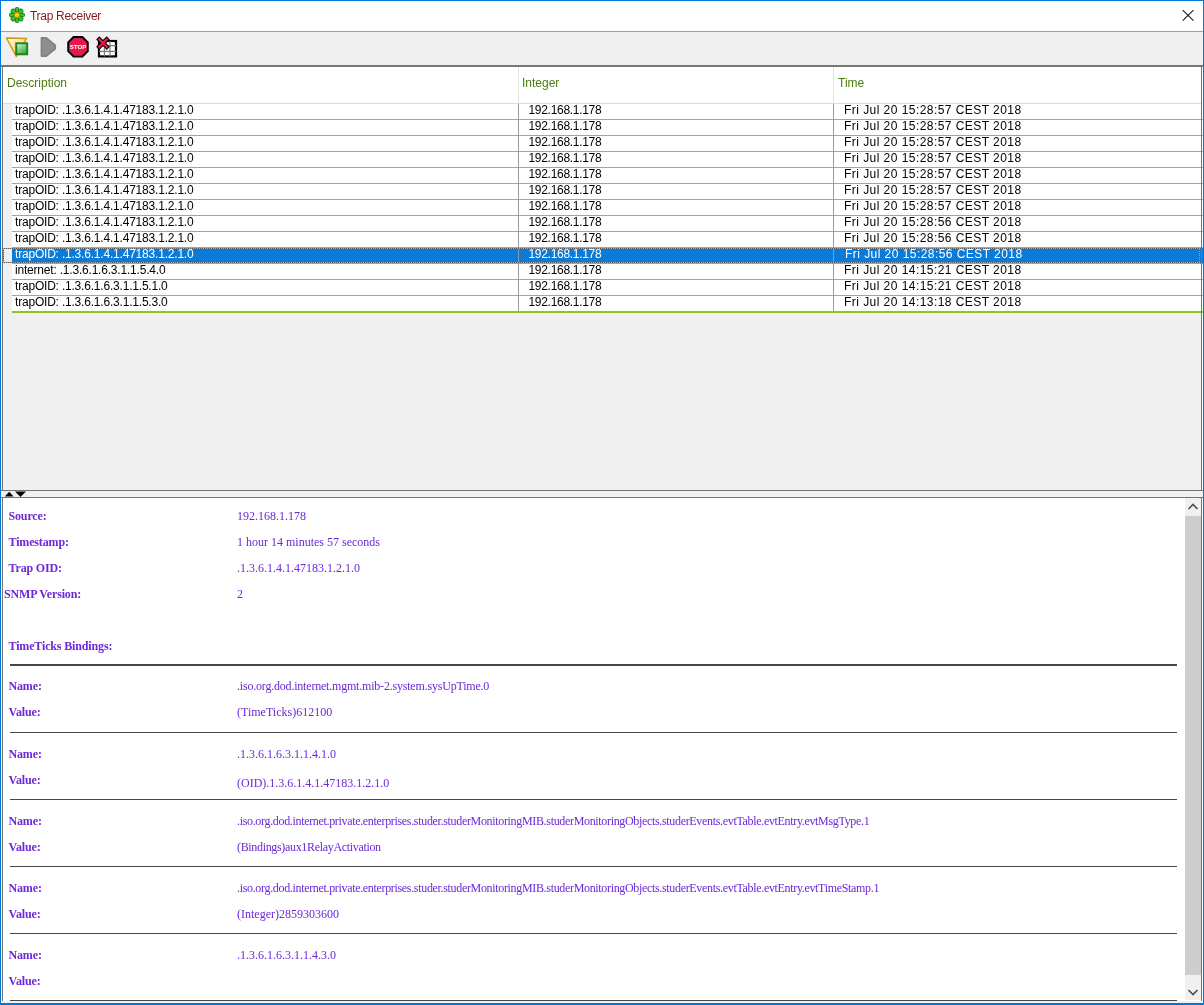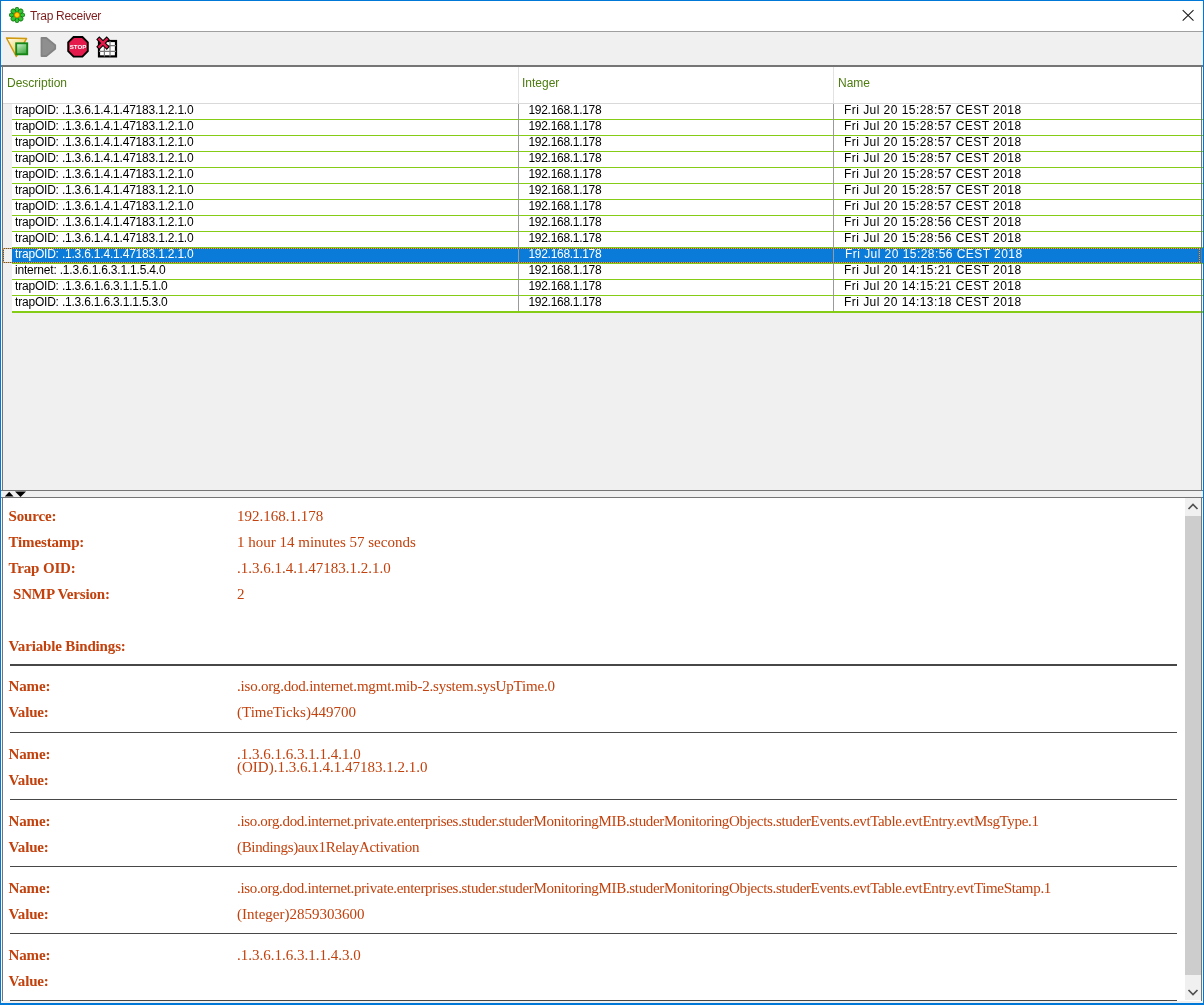--- a/index.html
+++ b/index.html
@@ -32,21 +32,21 @@
 .sel .c1{left:3px}.sel .c2{left:516.5px;letter-spacing:-0.3px}.sel .c3{left:833px}
 .dotH{position:absolute;left:3px;width:1198px;height:1px;
   background:repeating-linear-gradient(90deg,#e0a04a 0 1px,#5a5a5a 1px 2px)}
 .dotV{position:absolute;width:1px;height:13px;
   background:repeating-linear-gradient(180deg,#e0a04a 0 1px,#5a5a5a 1px 2px)}
 #split{left:1px;top:491px;width:1202px;height:6px;background:#f0f0f0}
 #splitbot{left:1px;top:497px;width:1202px;height:1px;background:#757575}
 #bpleft{left:2px;top:498px;width:1px;height:503px;background:#757575}
 #bpright{left:1201px;top:498px;width:1px;height:503px;background:#757575}
 #bpanel{left:3px;top:498px;width:1198px;height:502px;background:#fff}
-.dl{position:absolute;font-family:"Liberation Serif",serif;font-size:15px;line-height:15px;color:#c2410c;white-space:nowrap}
+.dl{position:absolute;font-family:"Liberation Serif",serif;font-size:12px;line-height:15px;color:#6d28d9;white-space:nowrap}
 .b{font-weight:bold;letter-spacing:-0.15px}
 .n1{letter-spacing:-0.2px}
 .n3{letter-spacing:-0.33px}
 .hr{position:absolute;left:9.5px;width:1167px;height:1.6px;background:#474747}
 #sb{left:1185px;top:498px;width:16px;height:502px;background:#f0f0f0}
 #sbthumb{left:1185px;top:516px;width:16px;height:459px;background:#cdcdcd}
 </style></head><body>
 <div class="abs" id="title"></div>
 <div class="abs" id="titletext">Trap Receiver</div>
 <svg class="abs" style="left:9px;top:7px" width="16" height="16" viewBox="0 0 16 16">
@@ -98,21 +98,21 @@
   <path d="M4.3 3.4 L11.7 10.8 M11.7 3.4 L4.3 10.8" stroke="#000" stroke-width="4.4" stroke-linecap="square"></path>
   <path d="M4.3 3.4 L11.7 10.8 M11.7 3.4 L4.3 10.8" stroke="#e51a4c" stroke-width="2.4" stroke-linecap="square"></path>
 </svg>
 <div class="abs" id="tabtop"></div>
 <div class="abs" id="tablebg"></div>
 <div class="abs" id="header"></div>
 <div class="abs" id="hv1"></div>
 <div class="abs" id="hv2"></div>
 <div class="abs htext" style="left:7px">Description</div>
 <div class="abs htext" style="left:522px">Integer</div>
-<div class="abs htext" style="left:838px">Name</div>
+<div class="abs htext" style="left:838px">Time</div>
 <div class="row" style="top:104px">
     <span class="c1">trapOID: .1.3.6.1.4.1.47183.1.2.1.0</span>
     <span class="c2">192.168.1.178</span>
     <span class="c3">Fri Jul 20 15:28:57 CEST 2018</span>
   </div>
 <div class="row" style="top:120px">
     <span class="c1">trapOID: .1.3.6.1.4.1.47183.1.2.1.0</span>
     <span class="c2">192.168.1.178</span>
     <span class="c3">Fri Jul 20 15:28:57 CEST 2018</span>
   </div>
@@ -186,31 +186,31 @@
   <polygon points="11,0.6 22,0.6 16.5,6" fill="#000"></polygon>
 </svg>
 <div class="abs" id="splitbot"></div>
 <div class="abs" id="bpanel"></div>
 <div class="dl b" style="left:8.5px;top:509.4px">Source:</div>
 <div class="dl" style="left:237px;top:509.4px">192.168.1.178</div>
 <div class="dl b" style="left:8.5px;top:535.4px">Timestamp:</div>
 <div class="dl" style="left:237px;top:535.4px">1 hour 14 minutes 57 seconds</div>
 <div class="dl b" style="left:8.5px;top:561.4px">Trap OID:</div>
 <div class="dl" style="left:237px;top:561.4px">.1.3.6.1.4.1.47183.1.2.1.0</div>
-<div class="dl b" style="left:13px;top:587.4px">SNMP Version:</div>
+<div class="dl b" style="left:4px;top:587.4px">SNMP Version:</div>
 <div class="dl" style="left:237px;top:587.4px">2</div>
-<div class="dl b" style="left:8.5px;top:639.4px">Variable Bindings:</div>
+<div class="dl b" style="left:8.5px;top:639.4px">TimeTicks Bindings:</div>
 <div class="dl b" style="left:8.5px;top:679.4px">Name:</div>
 <div class="dl n1" style="left:237px;top:679.4px">.iso.org.dod.internet.mgmt.mib-2.system.sysUpTime.0</div>
 <div class="dl b" style="left:8.5px;top:705.4px">Value:</div>
-<div class="dl" style="left:237px;top:705.4px">(TimeTicks)449700</div>
+<div class="dl" style="left:237px;top:705.4px">(TimeTicks)612100</div>
 <div class="dl b" style="left:8.5px;top:746.9px">Name:</div>
 <div class="dl" style="left:237px;top:746.9px">.1.3.6.1.6.3.1.1.4.1.0</div>
 <div class="dl b" style="left:8.5px;top:772.9px">Value:</div>
-<div class="dl" style="left:237px;top:760px">(OID).1.3.6.1.4.1.47183.1.2.1.0</div>
+<div class="dl" style="left:237px;top:776px">(OID).1.3.6.1.4.1.47183.1.2.1.0</div>
 <div class="dl b" style="left:8.5px;top:813.9px">Name:</div>
 <div class="dl n3" style="left:237px;top:813.9px">.iso.org.dod.internet.private.enterprises.studer.studerMonitoringMIB.studerMonitoringObjects.studerEvents.evtTable.evtEntry.evtMsgType.1</div>
 <div class="dl b" style="left:8.5px;top:839.9px">Value:</div>
 <div class="dl n3" style="left:237px;top:839.9px">(Bindings)aux1RelayActivation</div>
 <div class="dl b" style="left:8.5px;top:880.9px">Name:</div>
 <div class="dl n3" style="left:237px;top:880.9px">.iso.org.dod.internet.private.enterprises.studer.studerMonitoringMIB.studerMonitoringObjects.studerEvents.evtTable.evtEntry.evtTimeStamp.1</div>
 <div class="dl b" style="left:8.5px;top:906.9px">Value:</div>
 <div class="dl" style="left:237px;top:906.9px">(Integer)2859303600</div>
 <div class="dl b" style="left:8.5px;top:947.9px">Name:</div>
 <div class="dl" style="left:237px;top:947.9px">.1.3.6.1.6.3.1.1.4.3.0</div>

